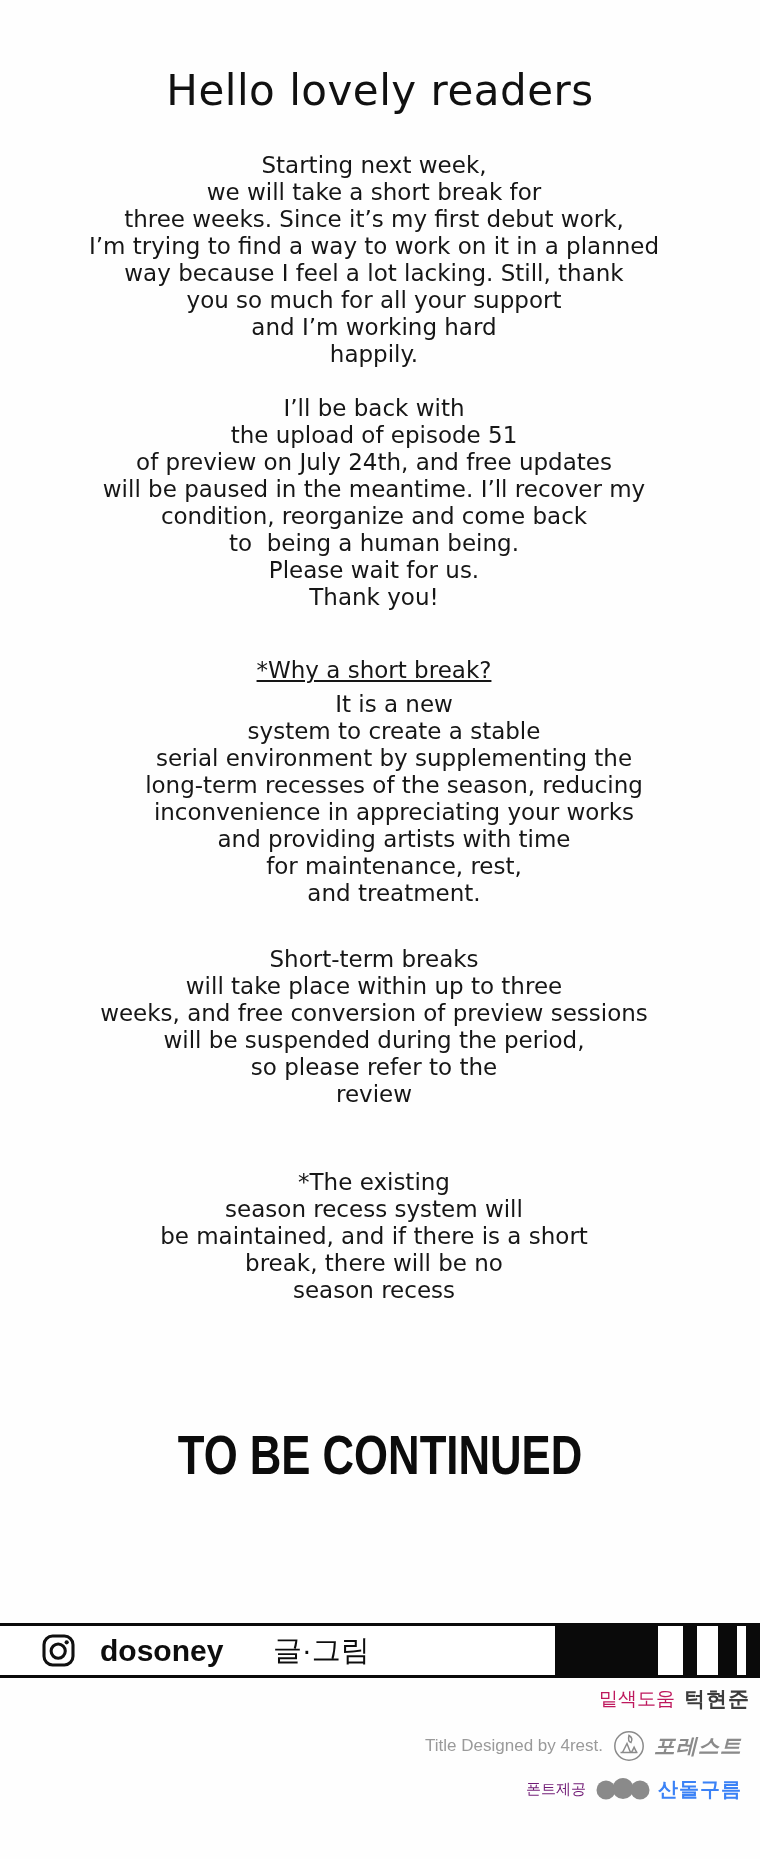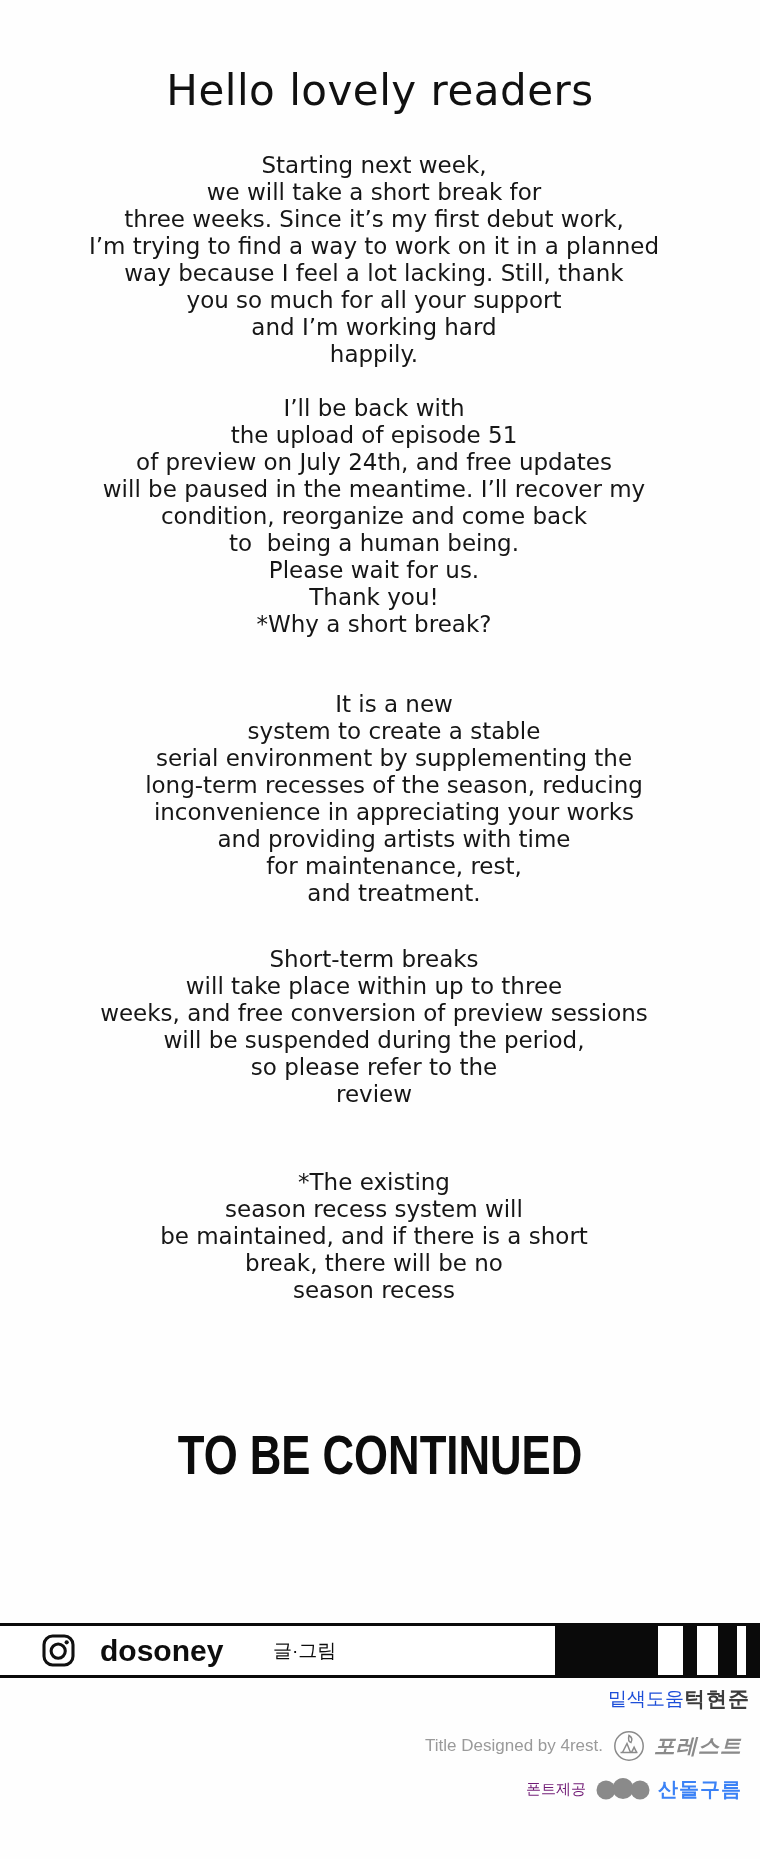--- a/index.html
+++ b/index.html
@@ -19,21 +19,21 @@
     font-family:"DejaVu Sans",sans-serif;color:#111;
   }
   .body-text{
     position:absolute;left:0;width:748px;margin:0;
     text-align:center;white-space:pre-wrap;
     font-size:23px;line-height:27px;color:#161616;
     font-family:"DejaVu Sans",sans-serif;
   }
   .p1{top:152px;}
   .p2{top:395px;}
-  .why-heading{top:611px;}
+  .why-heading{top:657px;text-decoration:underline;}
   .p3{top:691px;padding-left:20px;}
   .p4{top:946px;}
   .p5{top:1169px;}
   .tbc{
     position:absolute;top:1426px;left:0;width:760px;
     text-align:center;font-family:"Liberation Sans",sans-serif;
     font-weight:bold;font-size:56px;line-height:1.05;color:#0c0c0c;
     transform:scaleX(.78);transform-origin:50% 50%;
     letter-spacing:0px;white-space:nowrap;
   }
@@ -42,38 +42,38 @@
     position:absolute;top:1623px;left:0;width:760px;height:49px;
     background:#fff;border-top:3px solid #0a0a0a;border-bottom:3px solid #0a0a0a;
   }
   .ig-icon{position:absolute;left:40px;top:6px;width:37px;height:37px;}
   .handle{
     position:absolute;left:100px;top:0;height:49px;line-height:49px;
     font-family:"Liberation Sans",sans-serif;font-weight:bold;font-size:30px;color:#0d0d0d;
   }
   .role-label{
     position:absolute;left:273px;top:0;height:56px;line-height:49px;
-    font-size:19px;color:#0d0d0d;font-family:"Liberation Sans",sans-serif;
+    font-size:29px;color:#0d0d0d;font-family:"Liberation Sans",sans-serif;
   }
   .author-name{
     position:absolute;left:383px;top:0;height:49px;line-height:49px;
     font-size:30px;font-weight:bold;color:#0d0d0d;font-family:"Liberation Sans",sans-serif;
   }
   .bar-block{position:absolute;top:0;height:49px;background:#0a0a0a;}
   .blk-1{left:555px;width:103px;}
   .blk-2{left:683px;width:14px;}
   .blk-3{left:718px;width:19px;}
   .blk-4{left:746px;width:14px;}
   
   .credit-line{
     position:absolute;display:flex;align-items:center;
     font-family:"Liberation Sans",sans-serif;white-space:nowrap;
   }
   .credit-basecolor{top:1687px;right:10px;height:24px;}
-  .credit-basecolor .label{font-size:19px;color:#1d4ed8;}
+  .credit-basecolor .label{font-size:19px;color:#be185d;margin-right:9px;}
   .credit-basecolor .name{font-size:21px;font-weight:bold;color:#3c3c3c;letter-spacing:1px;}
   .credit-titledesign{top:1729px;right:18px;height:34px;}
   .credit-titledesign .label{font-size:17px;color:#9a9a9a;margin-right:10px;}
   .credit-titledesign .brand{
     font-size:21px;font-weight:bold;font-style:italic;color:#8a8a8a;
     letter-spacing:1px;margin-left:9px;
   }
   .credit-font{top:1775px;right:18px;height:28px;}
   .credit-font .label{font-size:15px;color:#701a75;margin-right:10px;}
   .credit-font .brand{font-size:20px;font-weight:bold;color:#3b82f6;letter-spacing:1px;margin-left:8px;}

